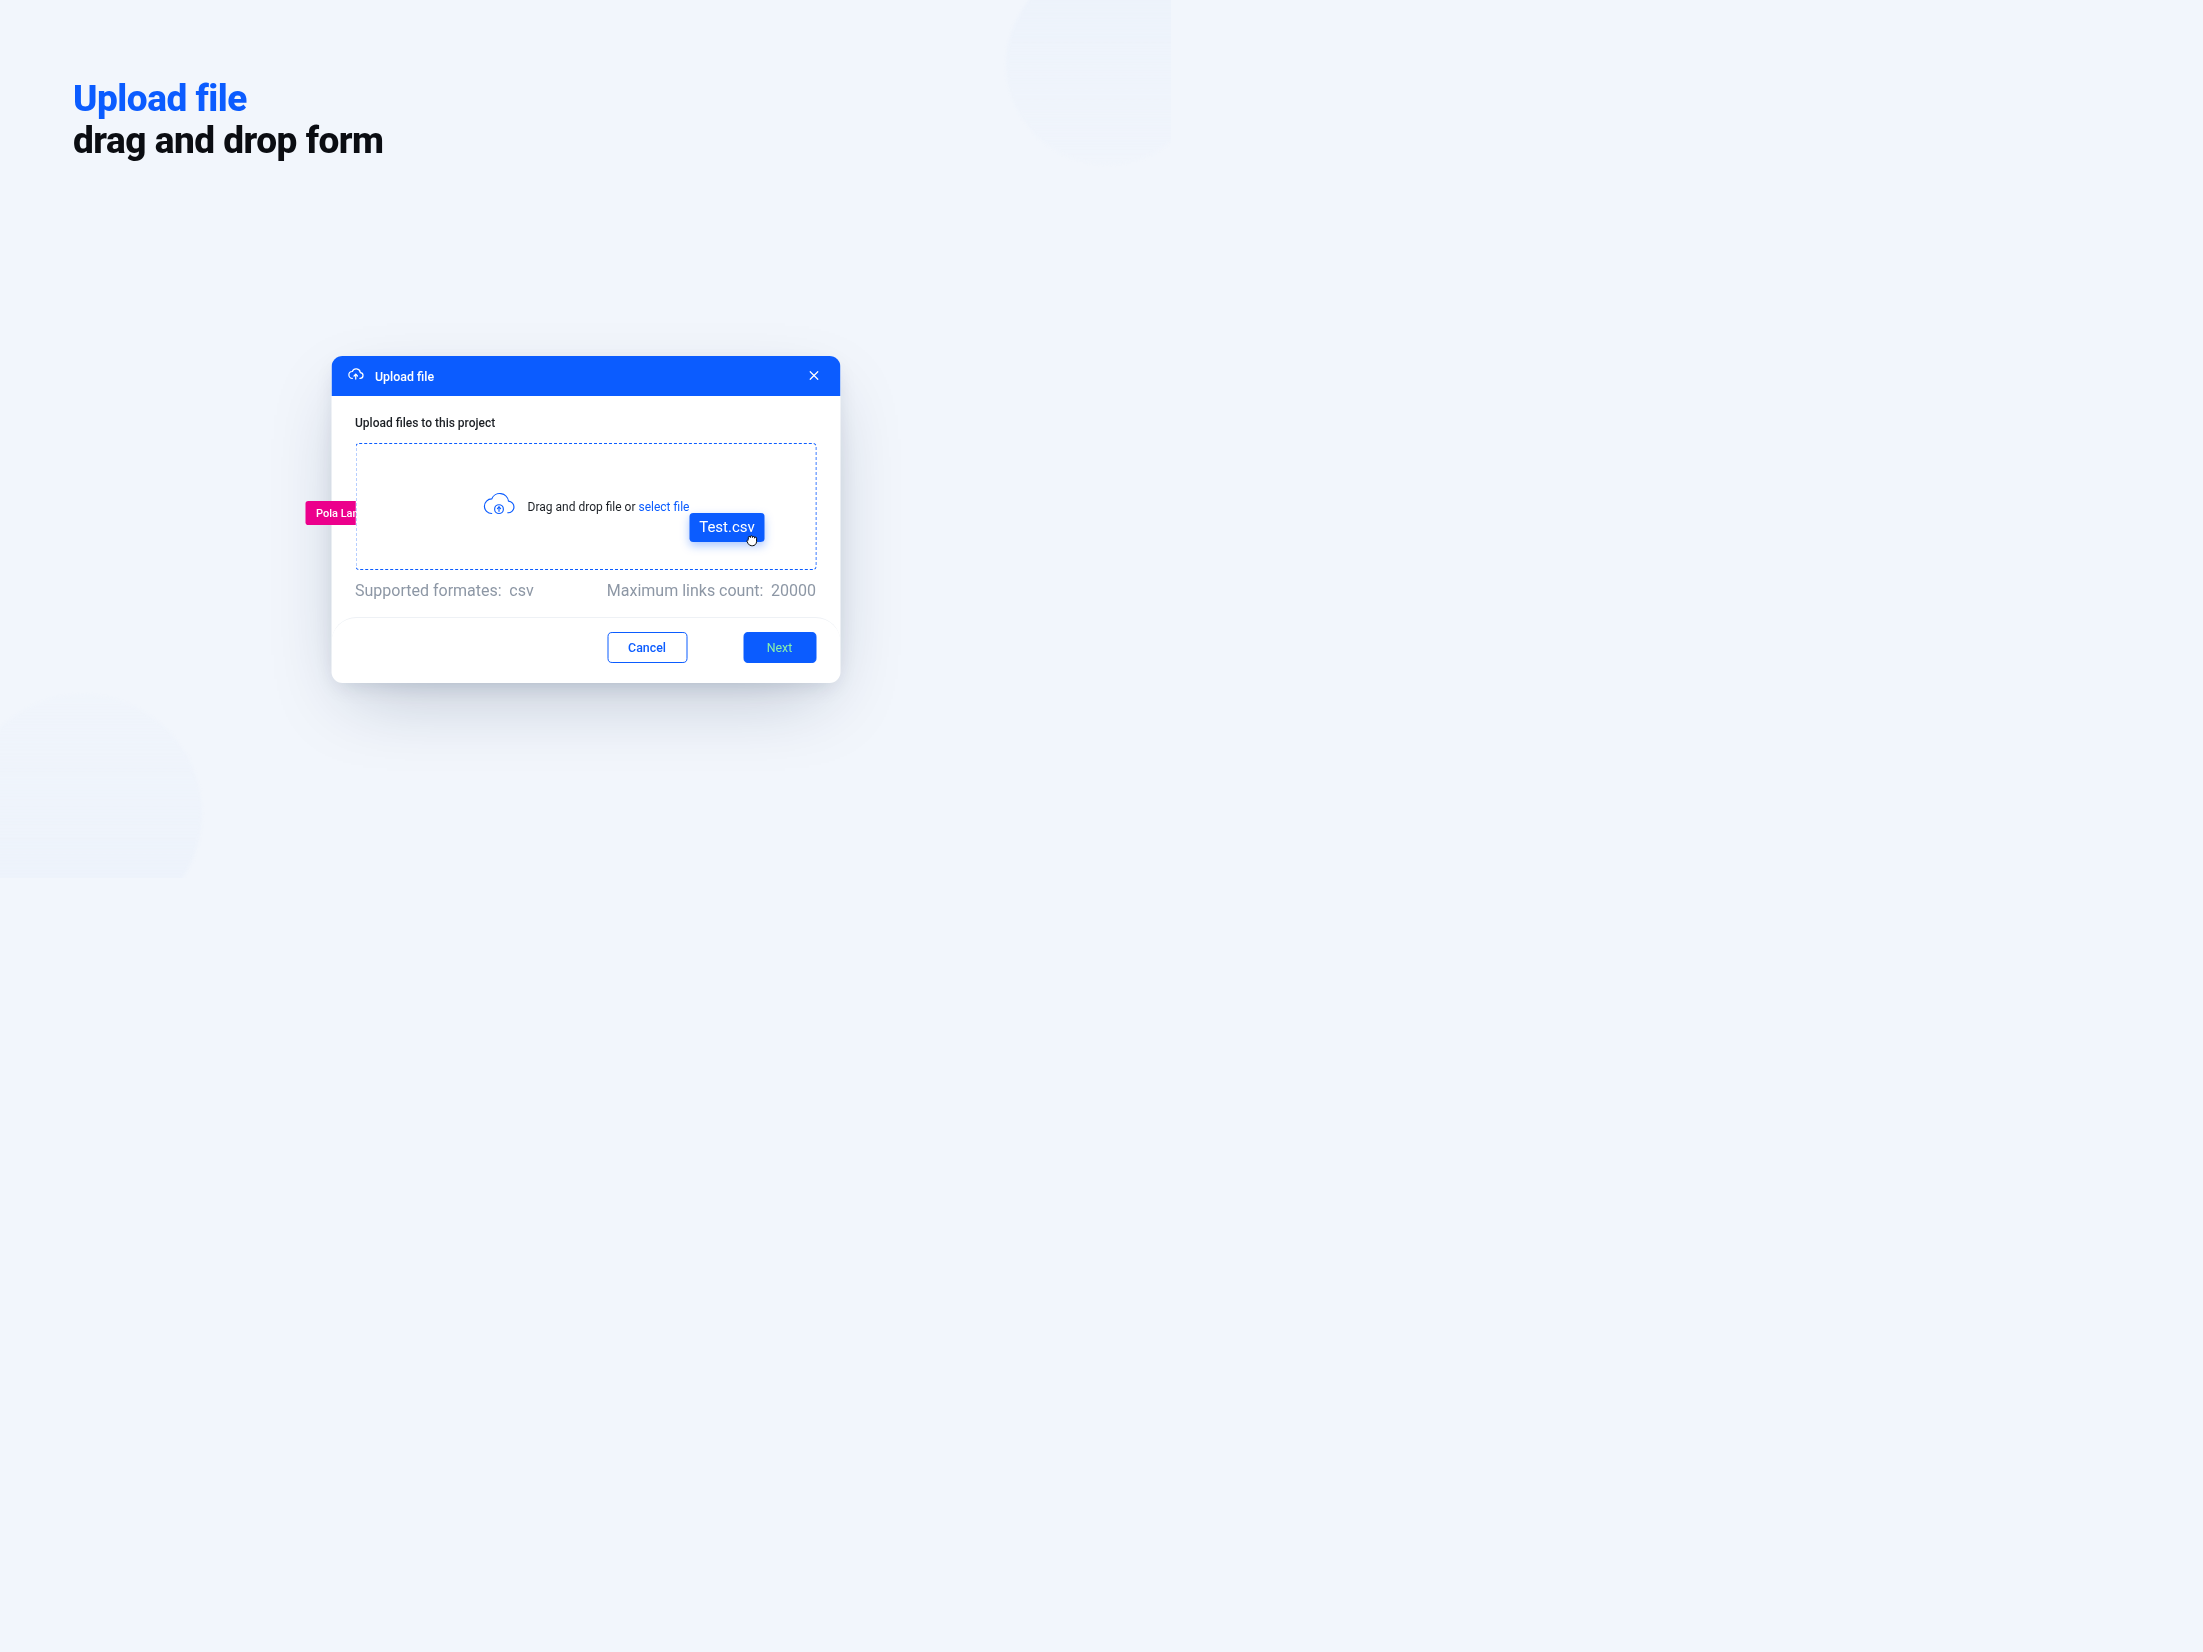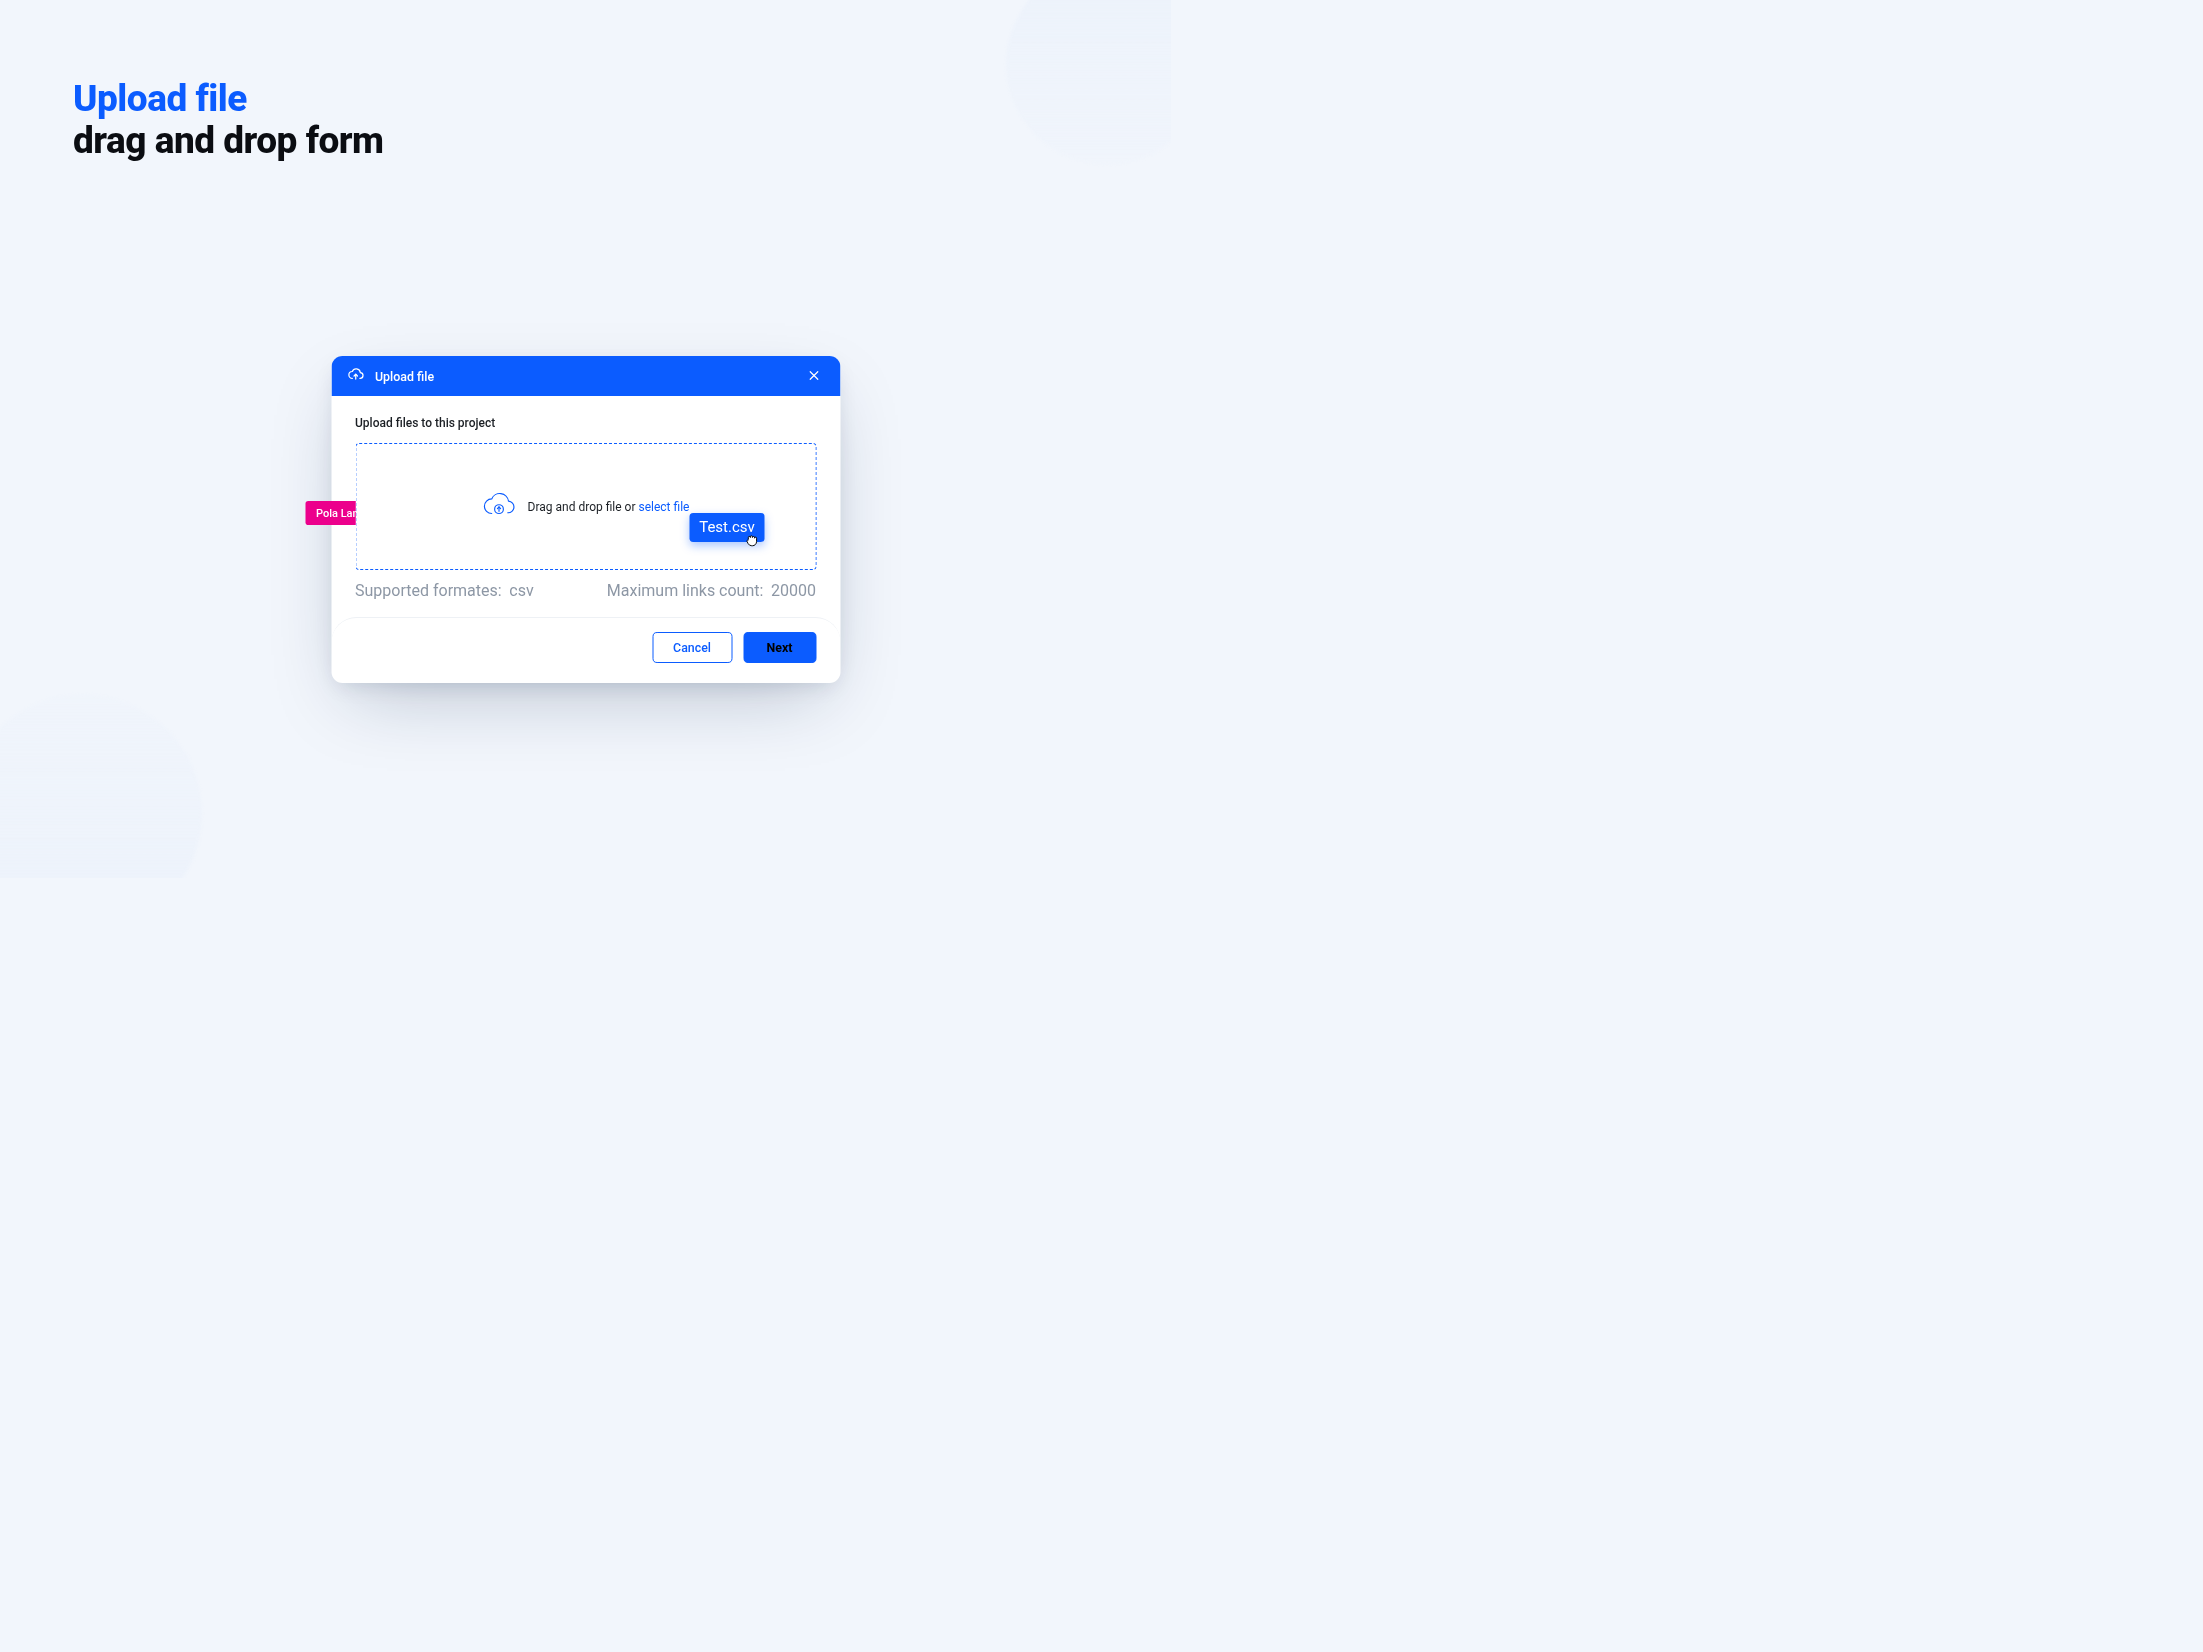--- a/index.html
+++ b/index.html
@@ -168,21 +168,21 @@
     color: #8d97a5;
   }
   .meta-row .k { }
   .meta-row .v { margin-left: 3.7px; }
 
   .modal-footer {
     border-top: 0.9px solid #eef1f5;
     padding: 14.7px 24px 20px 24px;
     display: flex;
     justify-content: flex-end;
-    gap: 11px;
+    gap: 24px;
     border-radius: 25px;
   }
   .btn {
     font-size: 12.4px;
     height: 31px;
     padding: 0 20px;
     border-radius: 4.6px;
     cursor: pointer;
     display: inline-flex;
     align-items: center;
@@ -191,22 +191,23 @@
   }
   .btn-secondary {
     background: #fff;
     border: 1.4px solid #0b5cff;
     color: #0b5cff;
     font-weight: 500;
   }
   .btn-primary {
     background: #0b5cff;
     border: 1.4px solid #0b5cff;
-    color: #000000;
-    font-weight: 700;
+    color: #86efac;
+    font-weight: 400;
+    margin-left: 32px;
   }
 
   .cursor-tag {
     position: absolute;
     left: -66px;
     top: 145px;
     display: flex;
     align-items: flex-start;
     pointer-events: none;
     padding-left: 40px;

